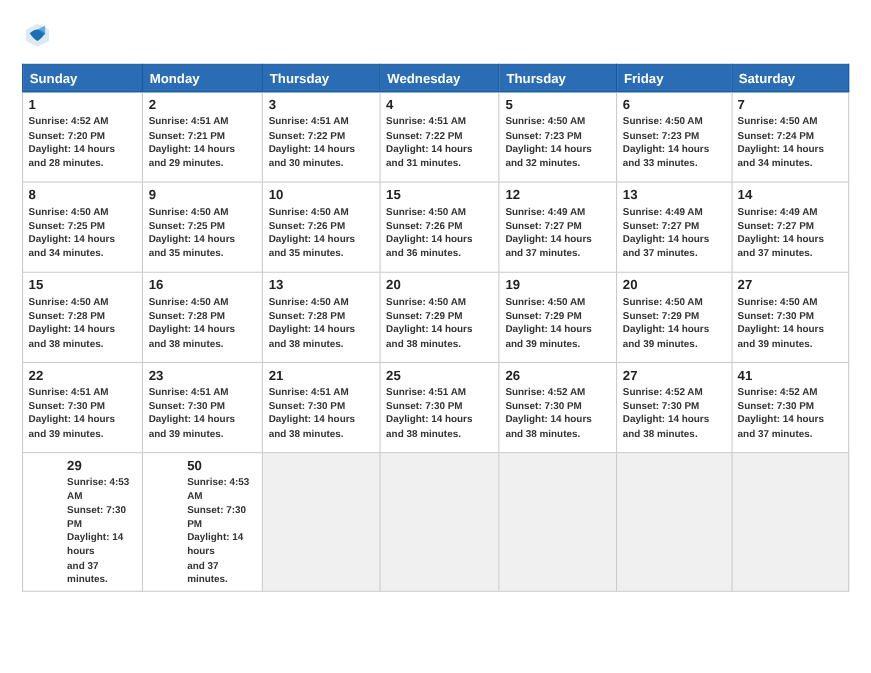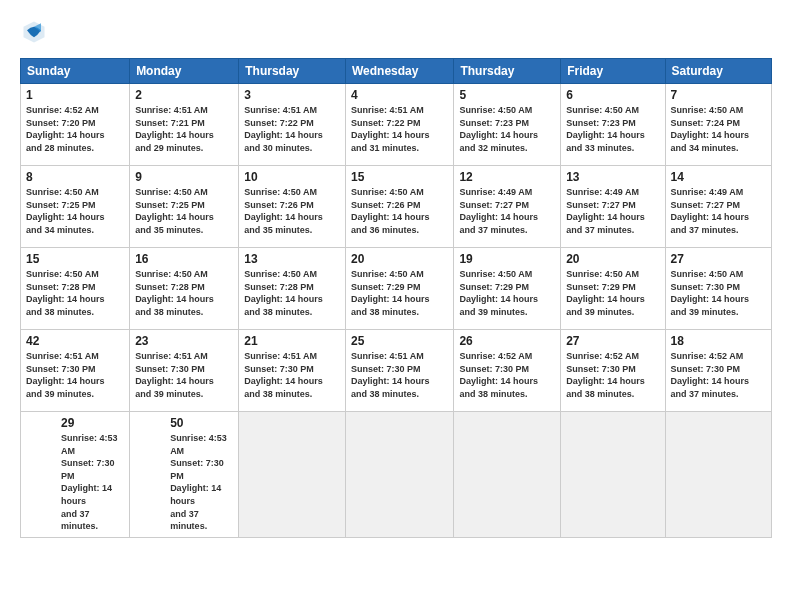--- a/index.html
+++ b/index.html
@@ -285,21 +285,21 @@
           <td>
             <span class="day-num">27</span>
             <div class="day-info" style="white-space: pre-line;">Sunrise: 4:50 AM
 Sunset: 7:30 PM
 Daylight: 14 hours
 and 39 minutes.</div>
           </td>
         </tr>
         <tr>
           <td>
-            <span class="day-num">42</span>
+            <span class="day-num">22</span>
             <div class="day-info" style="white-space: pre-line;">Sunrise: 4:51 AM
 Sunset: 7:30 PM
 Daylight: 14 hours
 and 39 minutes.</div>
           </td>
           <td>
             <span class="day-num">23</span>
             <div class="day-info" style="white-space: pre-line;">Sunrise: 4:51 AM
 Sunset: 7:30 PM
 Daylight: 14 hours
@@ -327,21 +327,21 @@
 and 38 minutes.</div>
           </td>
           <td>
             <span class="day-num">27</span>
             <div class="day-info" style="white-space: pre-line;">Sunrise: 4:52 AM
 Sunset: 7:30 PM
 Daylight: 14 hours
 and 38 minutes.</div>
           </td>
           <td>
-            <span class="day-num">18</span>
+            <span class="day-num">41</span>
             <div class="day-info" style="white-space: pre-line;">Sunrise: 4:52 AM
 Sunset: 7:30 PM
 Daylight: 14 hours
 and 37 minutes.</div>
           </td>
         </tr>
         <tr>
           <td>
             <span class="day-num">29</span>
             <div class="day-info" style="white-space: pre-line;">Sunrise: 4:53 AM

